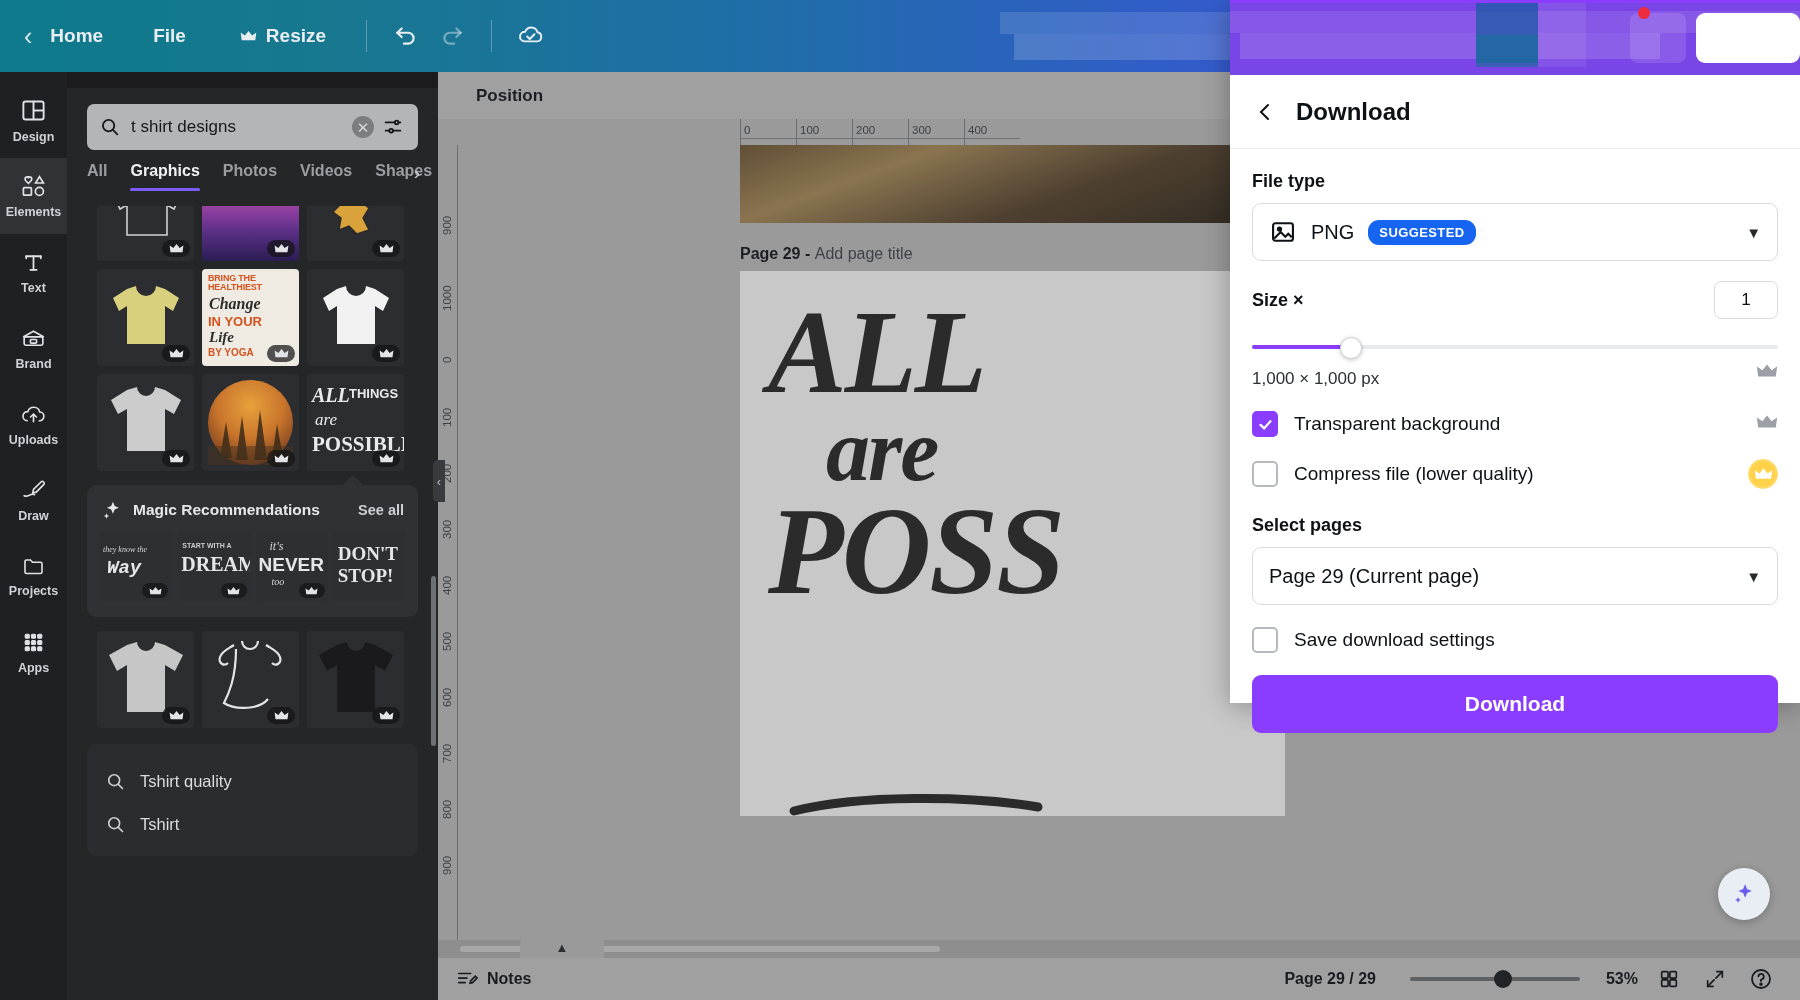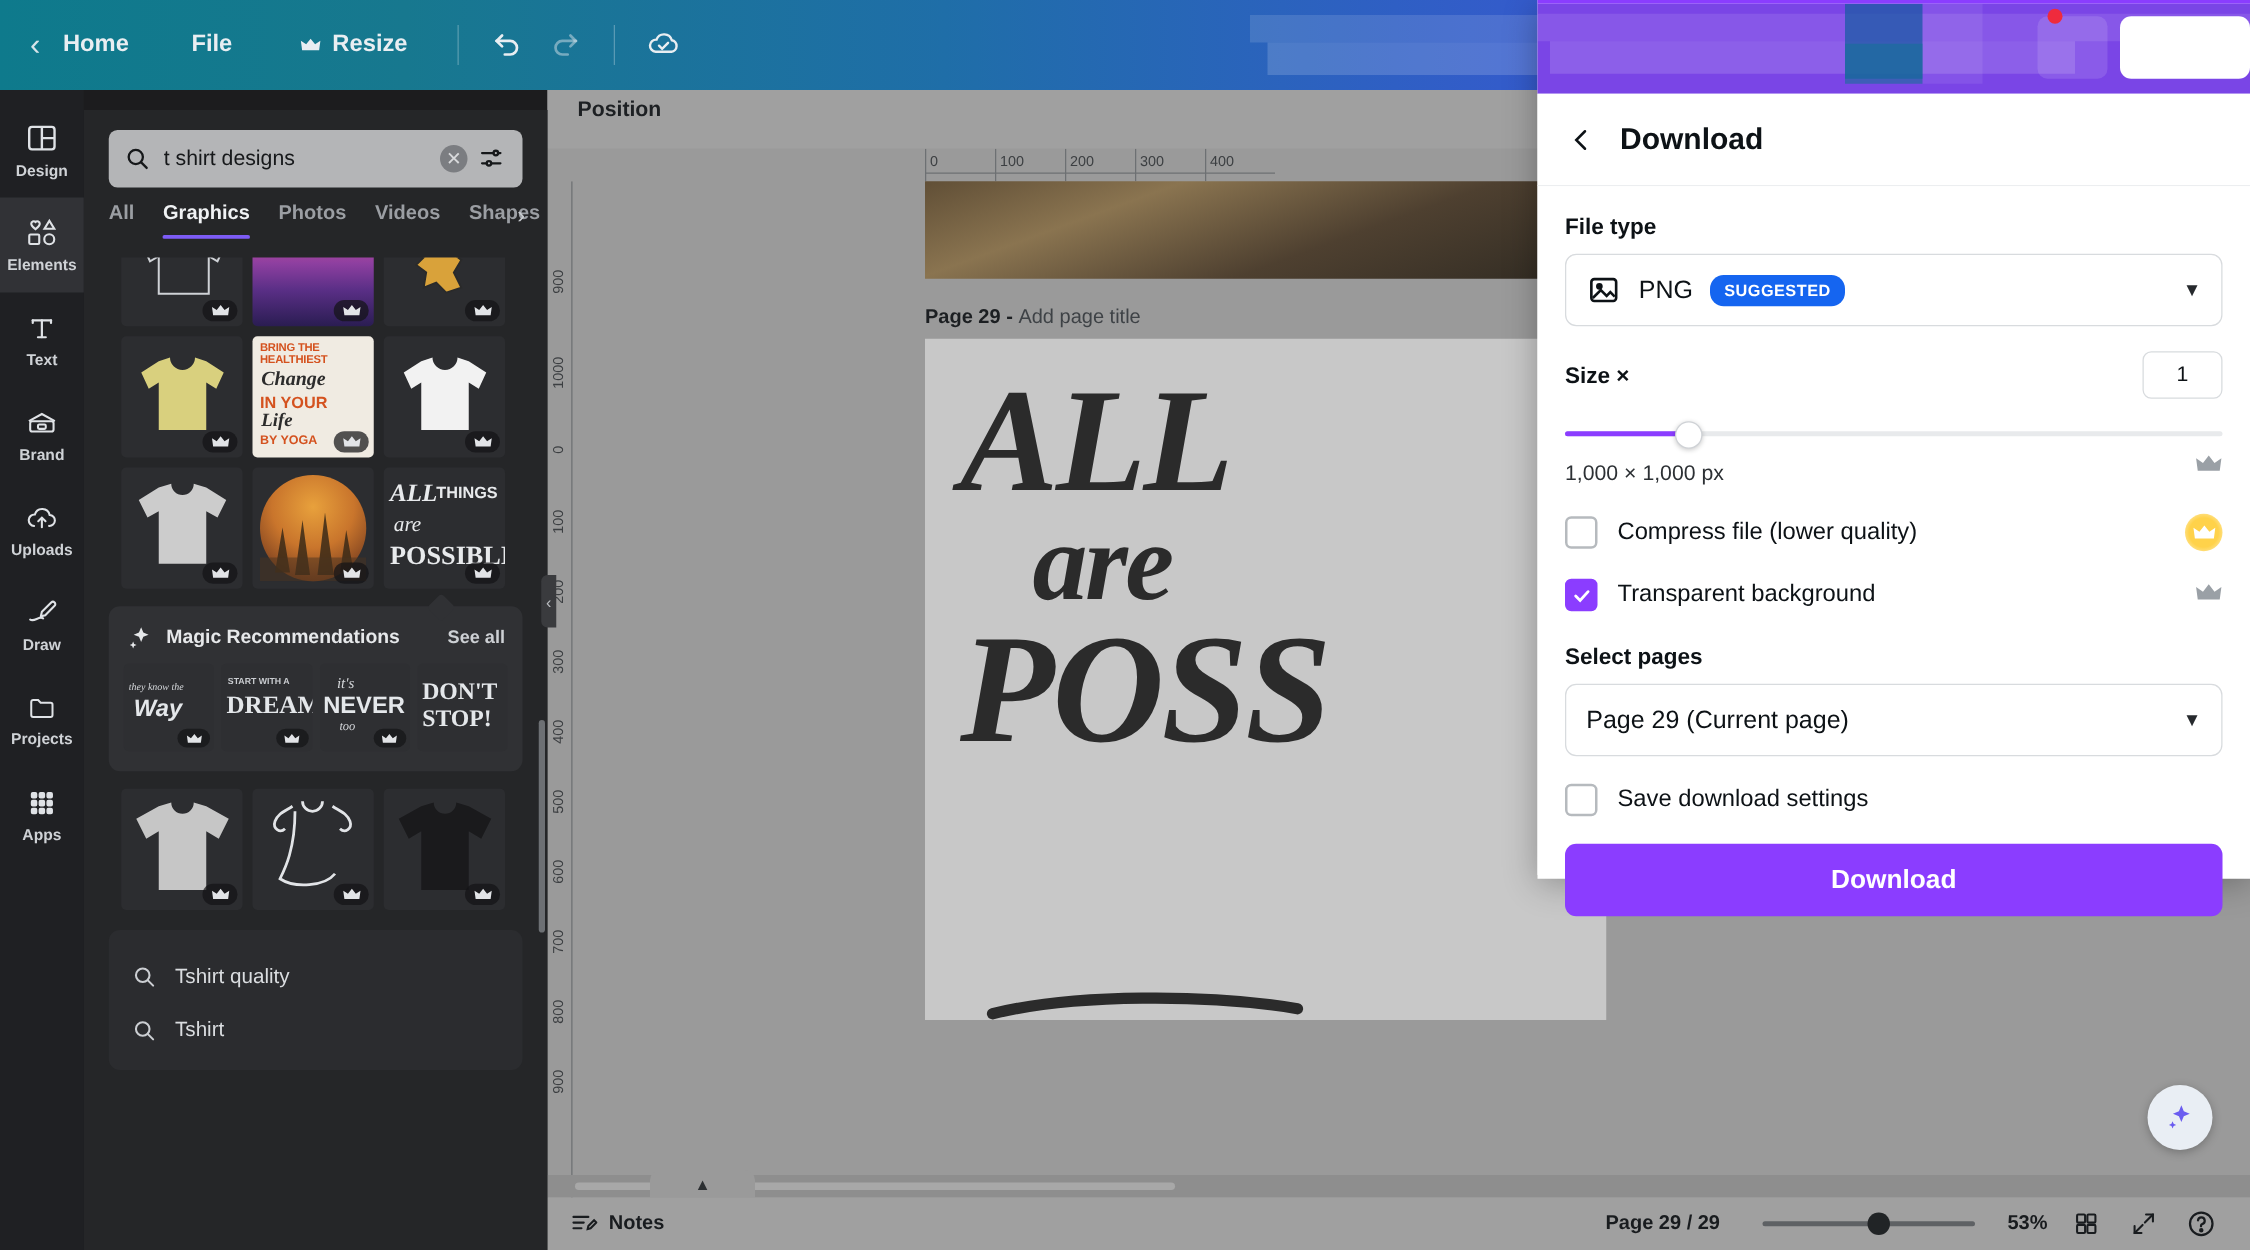--- a/index.html
+++ b/index.html
@@ -141,21 +141,21 @@
     position: absolute; left: 433px; top: 460px; width: 12px; height: 42px;
     background: #3a3b3e; border-radius: 5px 0 0 5px; z-index: 26;
     display: flex; align-items: center; justify-content: center;
     color: #b9bcc0; font-size: 13px; cursor: pointer;
   }
 
   
   .editor { position: absolute; top: 72px; left: 438px; width: 1362px; height: 928px; background: #9a9a9a; z-index: 10; }
   .ctx-toolbar {
     position: absolute; top: 0; left: 0; width: 1362px; height: 47px;
-    background: #a0a0a0; display: flex; padding-left: 14px;
+    background: #a0a0a0; display: flex; align-items: center; padding-left: 28px;
   }
   .ctx-pos { color: #1d2023; font-size: 17px; font-weight: 600; cursor: pointer; padding: 6px 10px; border-radius: 5px; }
 
   .ruler-top {
     position: absolute; top: 47px; left: 0; width: 1362px; height: 26px;
     background: #9a9a9a; overflow: hidden;
   }
   .ruler-left {
     position: absolute; top: 73px; left: 0; width: 26px; height: 855px;
     background: #9a9a9a; overflow: hidden;
@@ -569,21 +569,21 @@
           <svg width="22" height="22" viewBox="0 0 24 24" fill="#e6e8ea">
             <path d="M13 3l1.9 4.6L19.5 9.5l-4.6 1.9L13 16l-1.9-4.6L6.5 9.5l4.6-1.9z"></path>
             <path d="M6 15.5l.9 2.1 2.1.9-2.1.9L6 21.5l-.9-2.1-2.1-.9 2.1-.9z"></path>
           </svg>
           <span class="magic-title">Magic Recommendations</span>
           <span class="magic-seeall">See all</span>
         </div>
         <div class="magic-row">
           <div class="magic-thumb" style="background:#2e2f32;">
             <div style="position:absolute;left:4px;top:14px;color:#d4d7da;font-size:8px;font-style:italic;font-family:'Liberation Serif',serif;">they know the</div>
-            <div style="position:absolute;left:8px;top:26px;color:#e4e7ea;font-size:19px;font-style:italic;font-weight:900;font-family:Liberation Sans, sans-serif;">Way</div>
+            <div style="position:absolute;left:8px;top:26px;color:#e4e7ea;font-size:19px;font-style:italic;font-weight:900;font-family:Liberation Mono, monospace;">Way</div>
             <div class="pro">
                 <svg width="13" height="10" viewBox="0 0 20 14">
                   <path d="M2 12h16l1.2-9-5 3.4L10 1 5.8 6.4.8 3z" fill="#e2e4e7"></path>
                 </svg>
               </div>
           </div>
           <div class="magic-thumb" style="background:#2e2f32;">
             <div style="position:absolute;left:5px;top:11px;color:#c9ccd0;font-size:7px;font-weight:700;">START WITH A</div>
             <div style="position:absolute;left:4px;top:22px;color:#e4e7ea;font-size:20px;font-weight:900;font-family:'Liberation Serif',serif;">DREAM</div>
             <div class="pro">
@@ -769,39 +769,39 @@
       <div class="px-row">
         <div class="size-px">1,000 × 1,000 px</div>
         <div class="crown-row">
           <svg width="22" height="16" viewBox="0 0 20 14">
               <path d="M2 12h16l1.2-9-5 3.4L10 1 5.8 6.4.8 3z" fill="#9aa0a6"></path>
             </svg>
         </div>
       </div>
 
       <div class="cb-row">
+        <div class="cb checked">
+          <svg width="17" height="17" viewBox="0 0 24 24" fill="none" stroke="#fff" stroke-width="3.2" stroke-linecap="round">
+              <path d="M5 12.5l5 5 9-10"></path>
+            </svg>
+        </div>
+        <span class="cb-lbl">Transparent background</span>
+        <div class="crown-row">
+          <svg width="22" height="16" viewBox="0 0 20 14">
+              <path d="M2 12h16l1.2-9-5 3.4L10 1 5.8 6.4.8 3z" fill="#9aa0a6"></path>
+            </svg>
+        </div>
+      </div>
+
+      <div class="cb-row">
         <div class="cb"></div>
         <span class="cb-lbl">Compress file (lower quality)</span>
         <div class="crown-row crown-gold">
           <svg width="19" height="14" viewBox="0 0 20 14">
               <path d="M2 12h16l1.2-9-5 3.4L10 1 5.8 6.4.8 3z" fill="#fff"></path>
-            </svg>
-        </div>
-      </div>
-
-      <div class="cb-row">
-        <div class="cb checked">
-          <svg width="17" height="17" viewBox="0 0 24 24" fill="none" stroke="#fff" stroke-width="3.2" stroke-linecap="round">
-              <path d="M5 12.5l5 5 9-10"></path>
-            </svg>
-        </div>
-        <span class="cb-lbl">Transparent background</span>
-        <div class="crown-row">
-          <svg width="22" height="16" viewBox="0 0 20 14">
-              <path d="M2 12h16l1.2-9-5 3.4L10 1 5.8 6.4.8 3z" fill="#9aa0a6"></path>
             </svg>
         </div>
       </div>
 
       <div class="dl-label" style="margin-top:26px;">Select pages</div>
       <div class="dl-select">
         <span class="ftxt" style="margin-left:0;">Page 29 (Current page)</span>
         <span class="chev-down">▼</span>
       </div>
 

